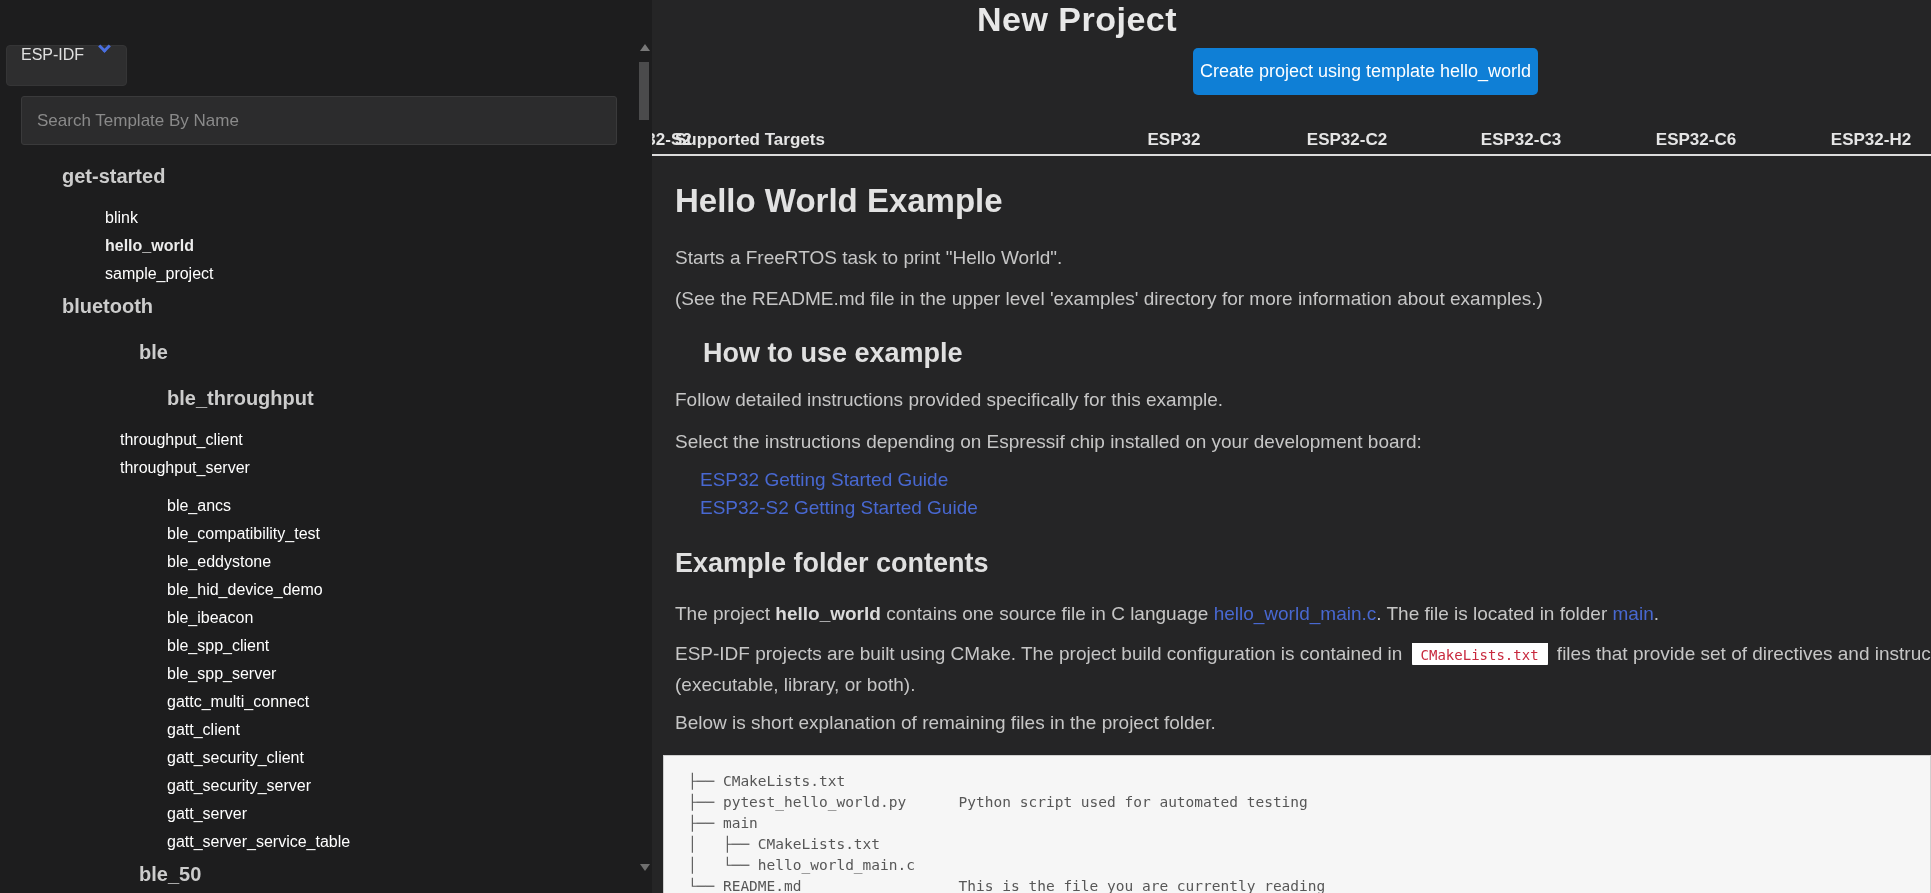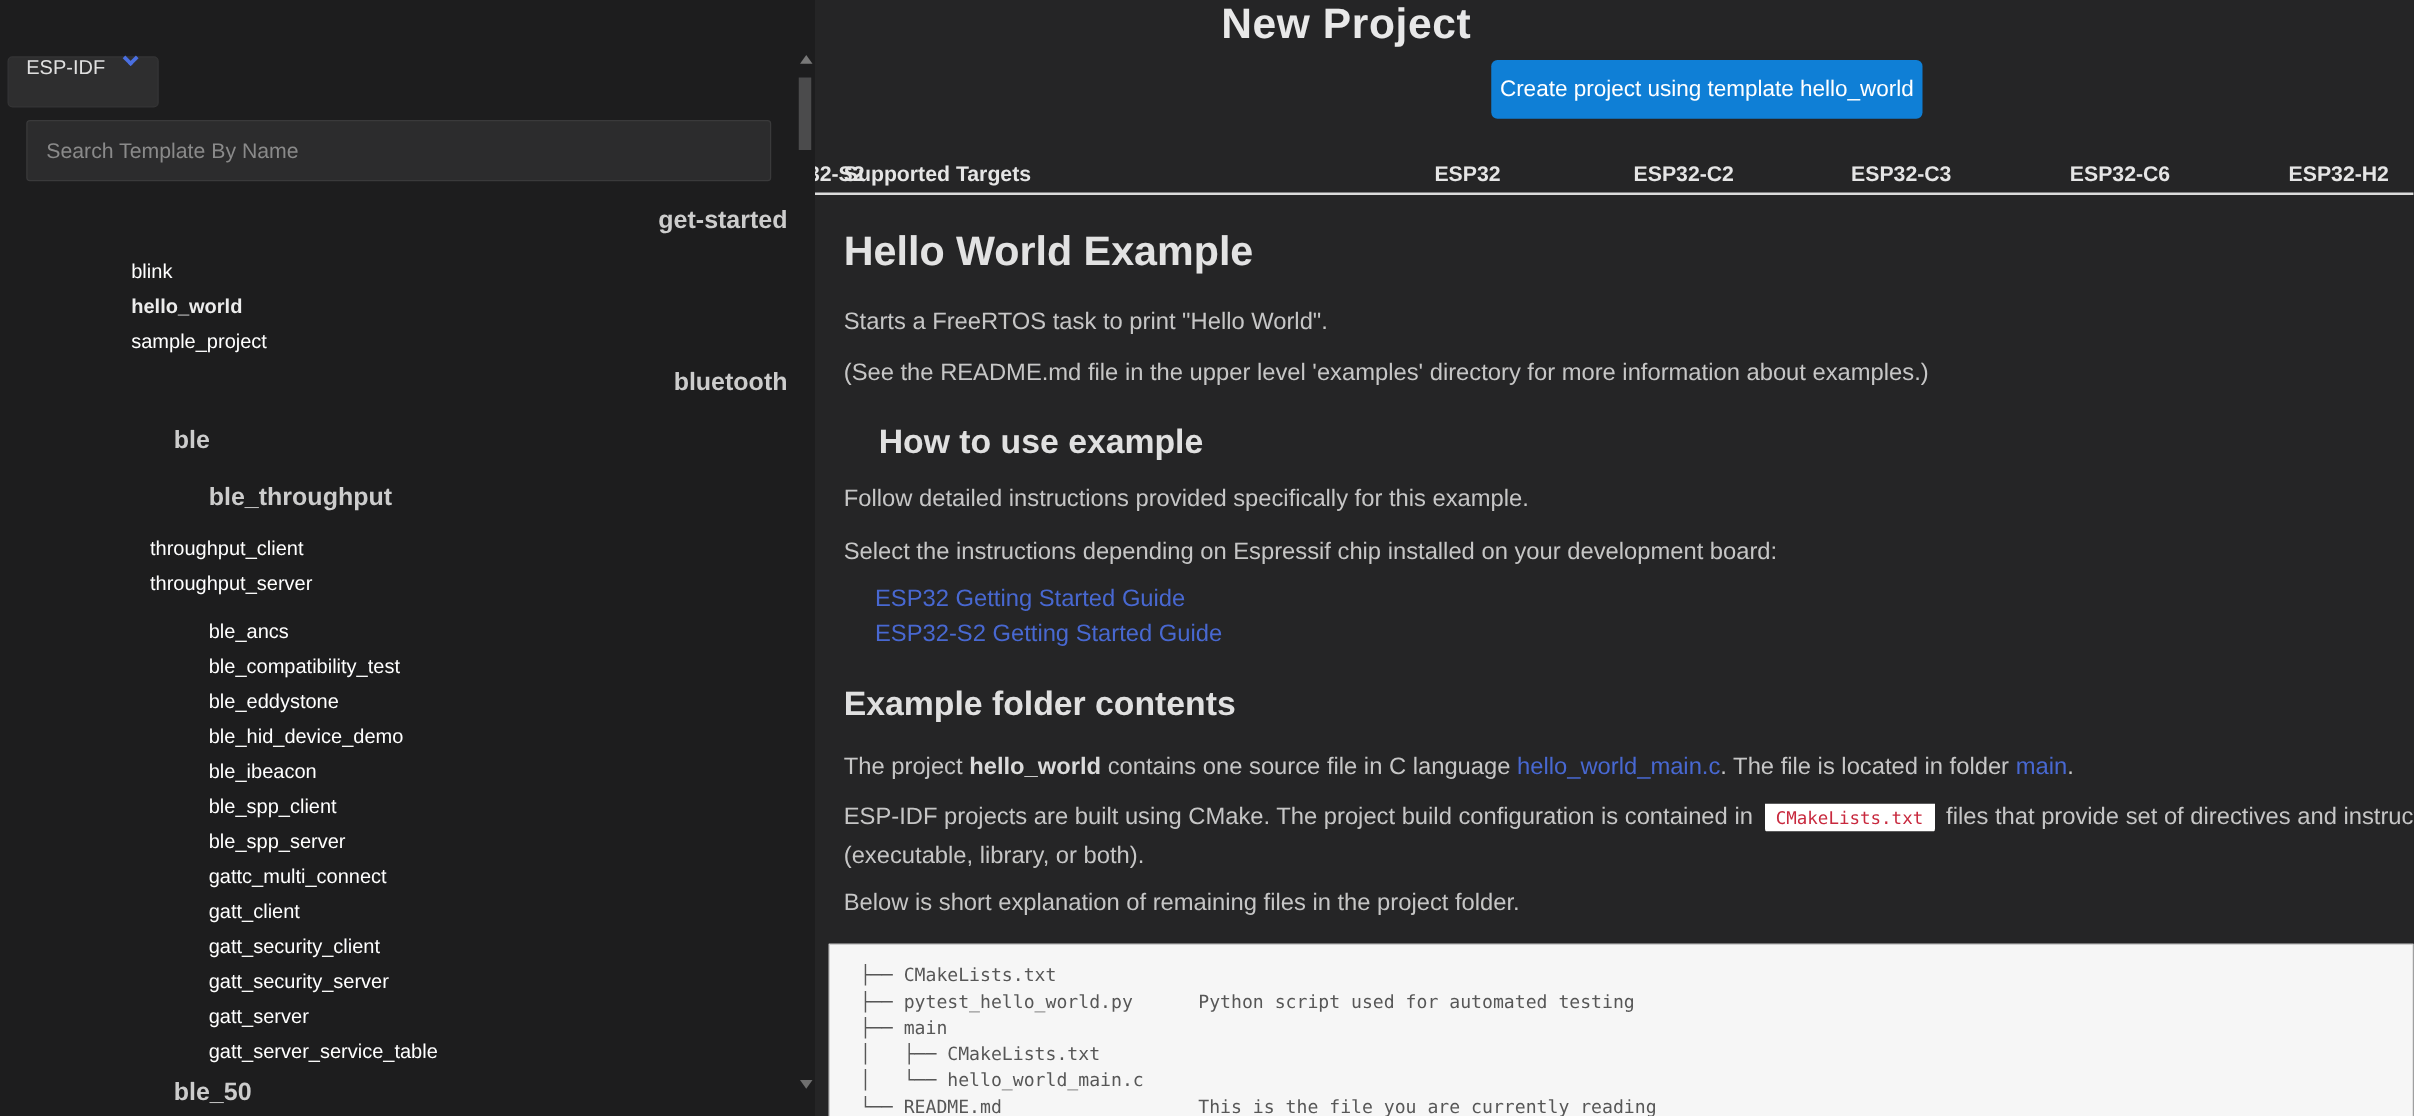--- a/index.html
+++ b/index.html
@@ -20,21 +20,21 @@
     background:#2c2c2d; border:1px solid #3a3a3b; border-radius:3px; color:#cfcfcf;
     font-size:17px; padding:0 15px; font-family:"Liberation Sans", sans-serif; outline:none; }
   .search-input::placeholder { color:#8a8a8a; }
 
   .tree { position:absolute; left:0; top:158px; width:630px; }
   .tree-node { cursor:pointer; white-space:nowrap; }
   .tree-node.category { font-weight:700; font-size:20px; color:#cccccc; height:36px; line-height:36px; }
   .tree-node.item { font-size:16px; color:#ffffff; height:28px; line-height:28px; }
   .tree-node.gap { margin-top:10px; }
   .tree-node.selected { font-weight:700; color:#ececec; }
-  .lvl0 { padding-left:62px;text-align:right; } .lvl1 { padding-left:105px; } .lvl2 { padding-left:139px; }
+  .lvl0 { padding-left:62px; } .lvl1 { padding-left:105px; } .lvl2 { padding-left:139px; }
   .lvl3 { padding-left:167px; } .lvl4 { padding-left:120px; }
 
   .sb { position:absolute; left:637px; top:36px; width:15px; height:857px; }
   .sb-up { position:absolute; left:3px; top:8px; width:0; height:0;
     border-left:5px solid transparent; border-right:5px solid transparent; border-bottom:7px solid #787878; }
   .sb-thumb { position:absolute; left:2px; top:26px; width:10px; height:58px; background:#4b4b4c; }
   .sb-down { position:absolute; left:3px; top:828px; width:0; height:0;
     border-left:5px solid transparent; border-right:5px solid transparent; border-top:7px solid #6f6f6f; }
 
   

